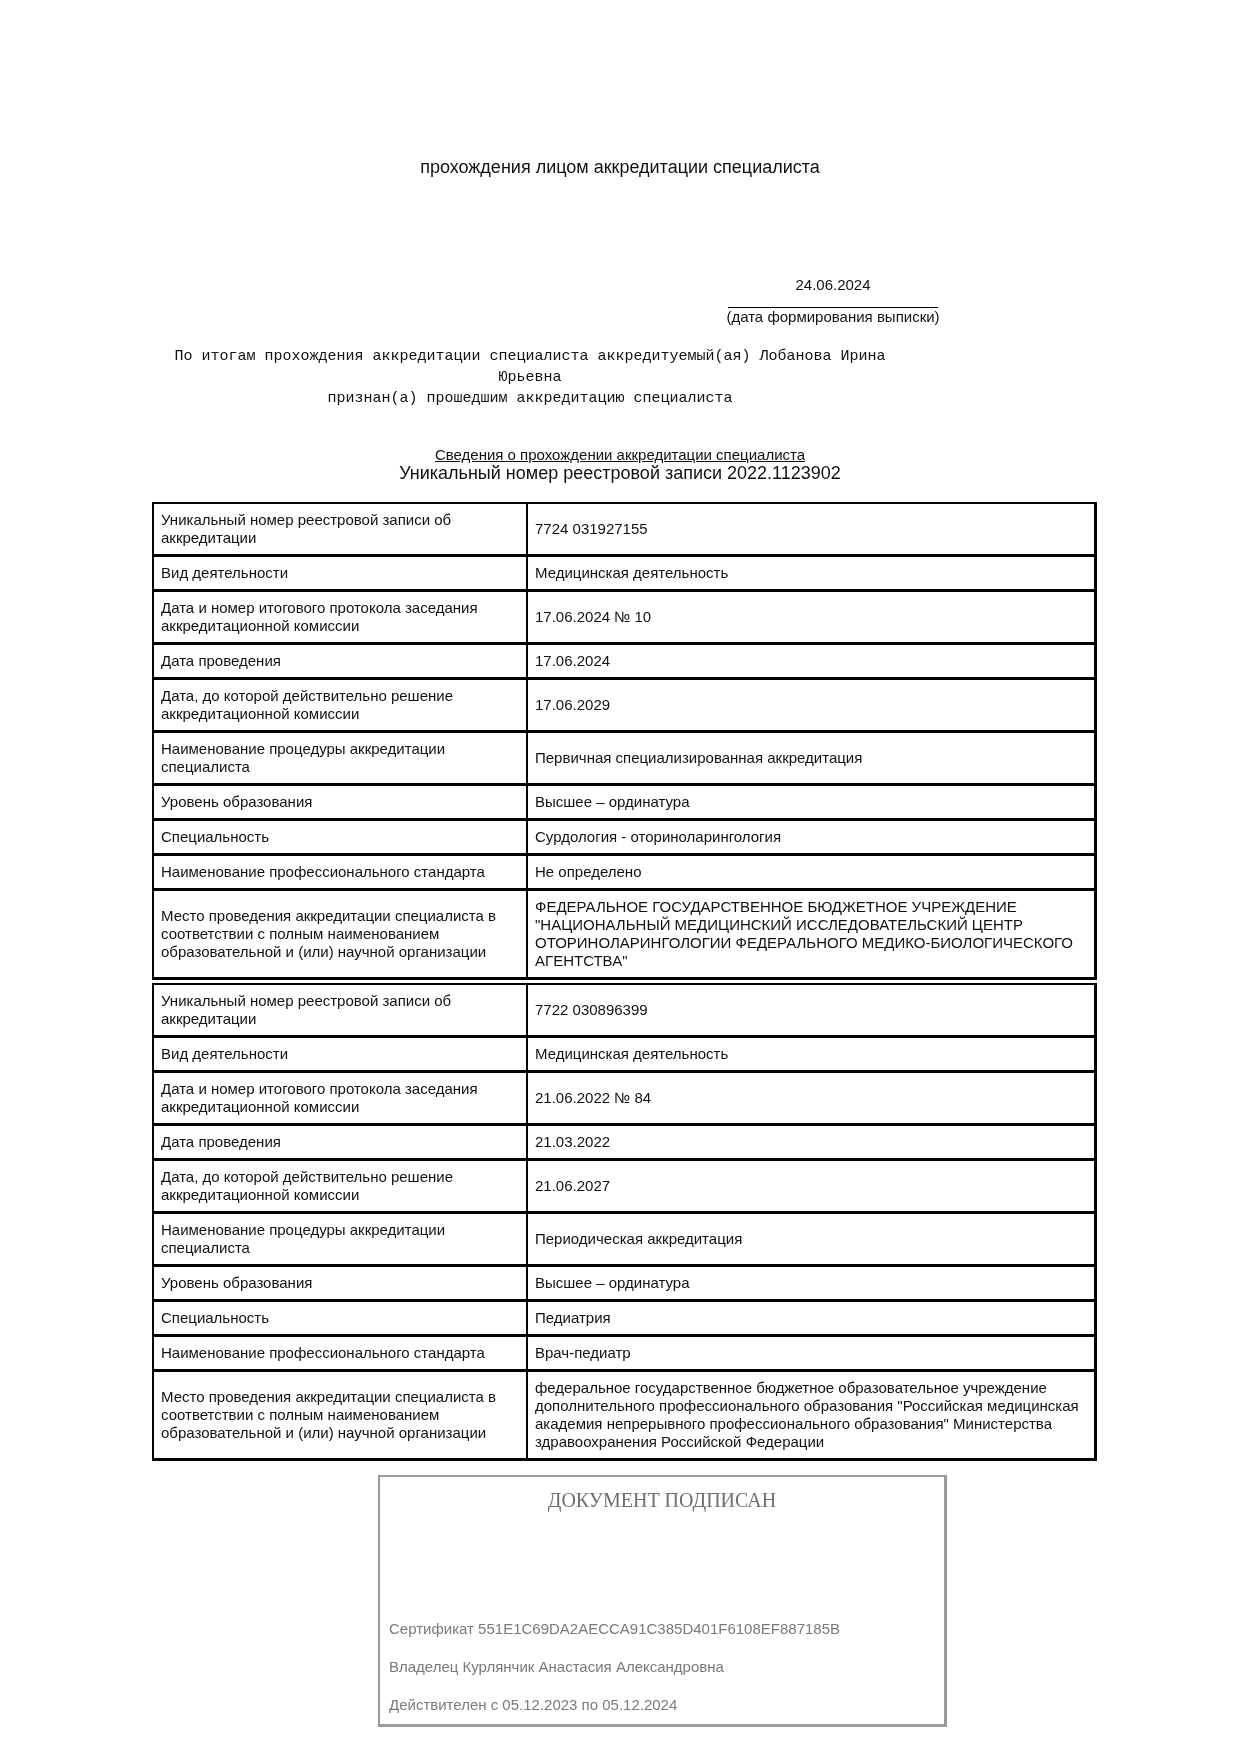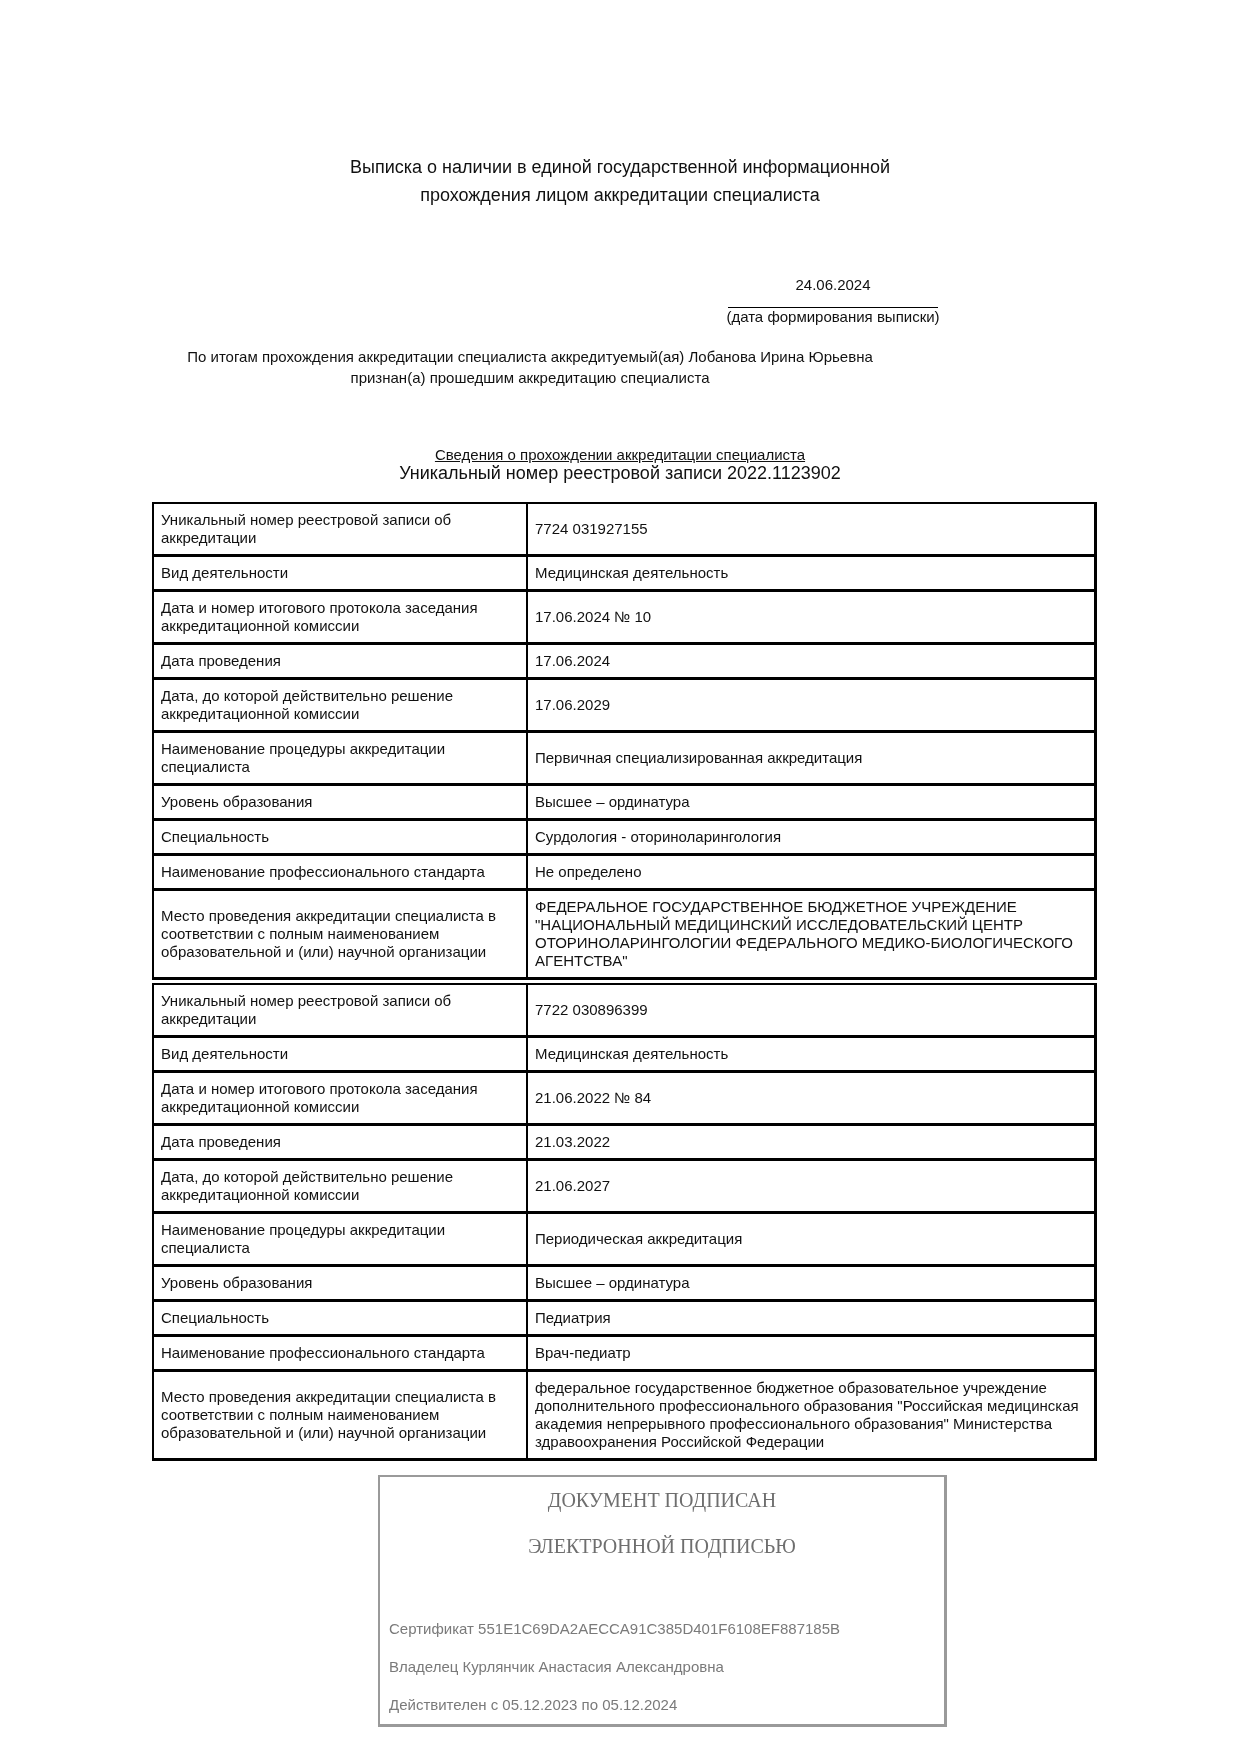--- a/index.html
+++ b/index.html
@@ -13,21 +13,21 @@
     }
     .title div { white-space: nowrap; }
     .date-block {
       position: absolute; left: 722px; top: 276px; width: 222px;
       text-align: center; font-size: 15px;
     }
     .date-value { display: block; line-height: 18px; border-bottom: 1px solid #000; padding-bottom: 13px; margin: 0 6px; }
     .date-caption { display: block; line-height: 18px; }
     .intro {
       position: absolute; left: 150px; top: 346px; width: 760px;
-      font-size: 15px; line-height: 21px; text-align: center;
+      font-size: 15px; line-height: 21px; text-align: center; font-family: Liberation Mono, monospace;
     }
     .section-heading {
       position: absolute; left: 0; width: 1240px; top: 426px;
       text-align: center; font-size: 15px; text-decoration: underline; margin-top: 20px;
     }
     .registry-title {
       position: absolute; left: 0; width: 1240px; top: 463px;
       text-align: center; font-size: 18px;
     }
     table.acc {
@@ -52,21 +52,20 @@
     .sig-head {
       position: absolute; left: 0; width: 100%; text-align: center;
       font-size: 20px; color: #6e6e6e; font-family: Liberation Serif, serif;
     }
     .sig-line { position: absolute; left: 9px; font-size: 15px; color: #7a7a7a; white-space: nowrap; }
   </style>
 </head>
 <body>
 
 <div class="title">
-  <div>Выписка о наличии в единой государственной информационной</div>
   <div>прохождения лицом аккредитации специалиста</div>
 </div>
 
 <div class="date-block">
   <span class="date-value">24.06.2024</span>
   <span class="date-caption">(дата формирования выписки)</span>
 </div>
 
 <div class="intro">
   <div>По итогам прохождения аккредитации специалиста аккредитуемый(ая) Лобанова Ирина Юрьевна</div>
@@ -161,17 +160,16 @@
       </tr>
     <tr style="height:82px">
         <td class="label">Место проведения аккредитации специалиста в соответствии с полным наименованием образовательной и (или) научной организации</td>
         <td>федеральное государственное бюджетное образовательное учреждение дополнительного профессионального образования "Российская медицинская академия непрерывного профессионального образования" Министерства здравоохранения Российской Федерации</td>
       </tr>
   </tbody>
 </table>
 
 <div class="sig-box">
   <div class="sig-head" style="top:12px">ДОКУМЕНТ ПОДПИСАН</div>
-  <div class="sig-head" style="top:58px">ЭЛЕКТРОННОЙ ПОДПИСЬЮ</div>
   <div class="sig-line" style="top:143px">Сертификат 551E1C69DA2AECCA91C385D401F6108EF887185B</div>
   <div class="sig-line" style="top:181px">Владелец Курлянчик Анастасия Александровна</div>
   <div class="sig-line" style="top:219px">Действителен с 05.12.2023 по 05.12.2024</div>
 </div>
 
 </body></html>

